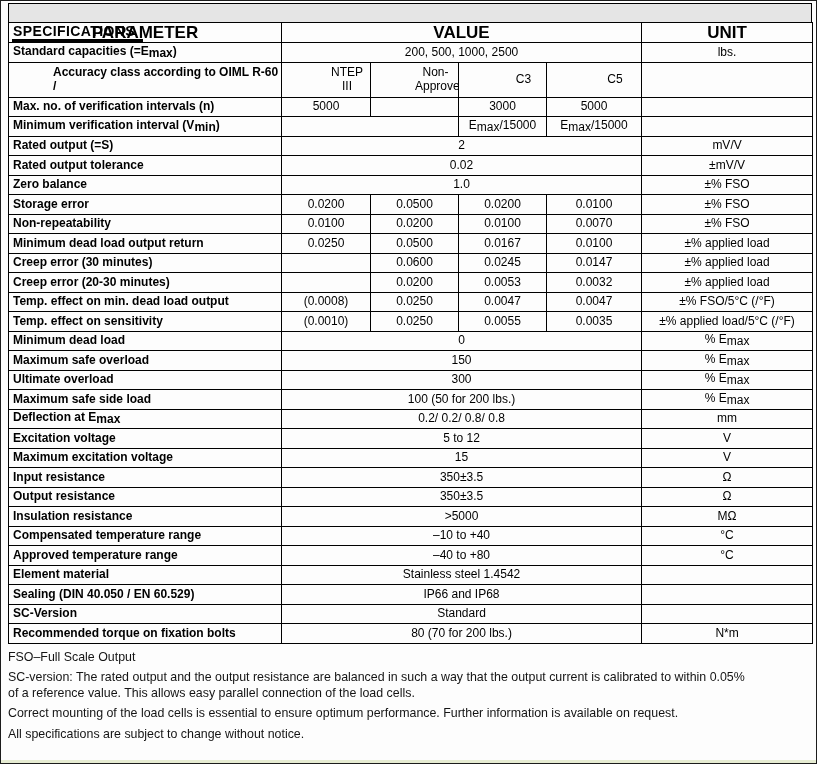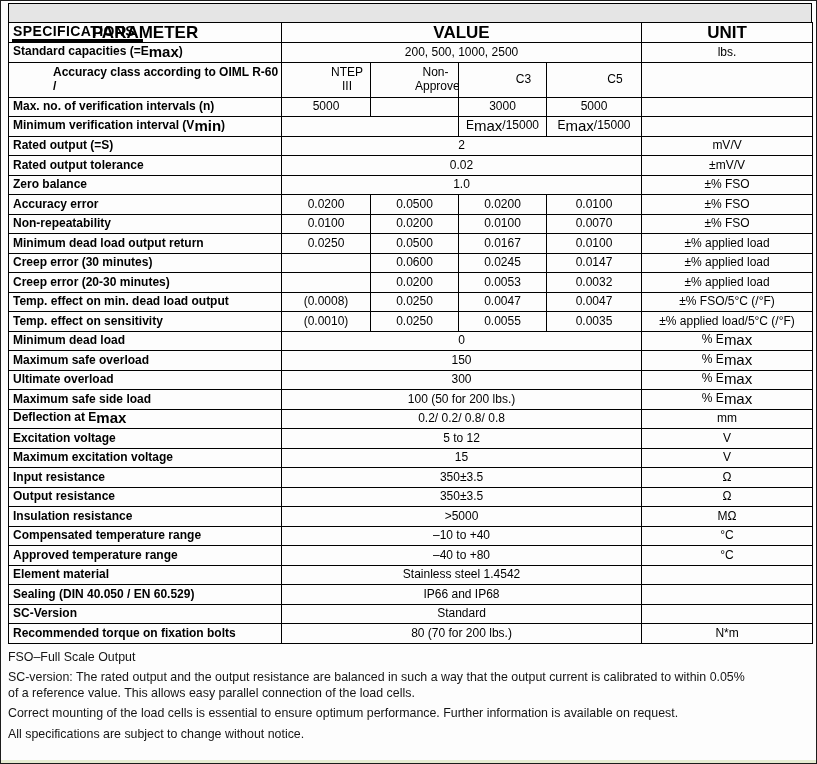--- a/index.html
+++ b/index.html
@@ -52,21 +52,21 @@
     font-weight: bold;
     font-size: 17px;
     height: 19px;
   }
   .spec-table td.param {
     text-align: left;
     font-weight: bold;
     padding-left: 4px;
   }
   .spec-table tr.tall td { height: 34px; padding-left: 44px; }
-  sub { font-size: 15px; vertical-align: -2px; }
+  sub { font-size: 12px; vertical-align: -2px; }
   .notes {
     margin-top: 6px;
     width: 806px;
     font-size: 12.4px;
     color: #141414;
     overflow: hidden;
   }
   .notes p { margin: 0 0 4.5px 0; line-height: 1.28; white-space: nowrap; }
   .scan-edge {
     position: absolute;
@@ -138,21 +138,21 @@
           <td class="param">Rated output tolerance</td>
           <td colspan="4">0.02</td>
           <td>±mV/V</td>
         </tr>
         <tr>
           <td class="param">Zero balance</td>
           <td colspan="4">1.0</td>
           <td>±% FSO</td>
         </tr>
         <tr>
-          <td class="param">Accuracy error</td>
+          <td class="param">Storage error</td>
           <td>0.0200</td>
           <td>0.0500</td>
           <td>0.0200</td>
           <td>0.0100</td>
           <td>±% FSO</td>
         </tr>
         <tr>
           <td class="param">Non-repeatability</td>
           <td>0.0100</td>
           <td>0.0200</td>

